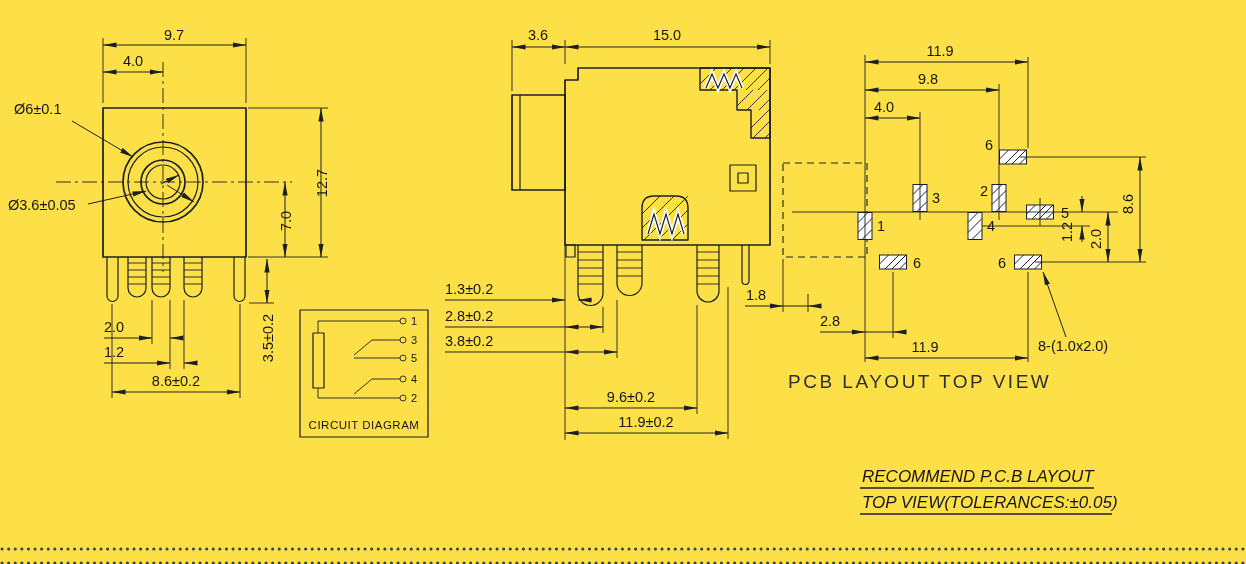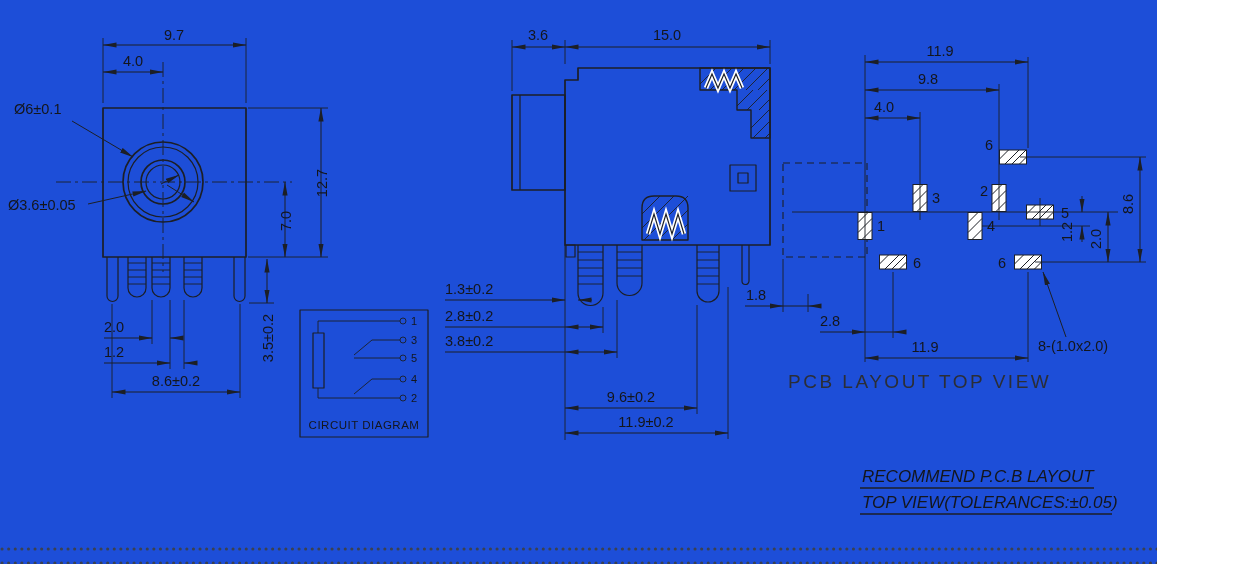--- a/index.html
+++ b/index.html
@@ -1,16 +1,16 @@
 <!DOCTYPE html>
 <html><head>
 <meta charset="utf-8">
 <style>
   html,body{margin:0;padding:0;background:#ffffff;}
-  .sheet{position:relative;width:1157px;height:564px;background:#1d4ed8;overflow:hidden;
+  .sheet{position:relative;width:1246px;height:564px;background:#fde047;overflow:hidden;
          font-family:"Liberation Sans",sans-serif;}
   svg{display:block;}
   
   .o{stroke:#1c1f26;stroke-width:1.7;fill:none;stroke-linejoin:round;}
   .o2{stroke:#1c1f26;stroke-width:1.2;fill:none;stroke-linejoin:round;}
   
   .d{stroke:#1c1f26;stroke-width:1;fill:none;}
   
   .e{stroke:#1c1f26;stroke-width:0.9;fill:none;}
   

